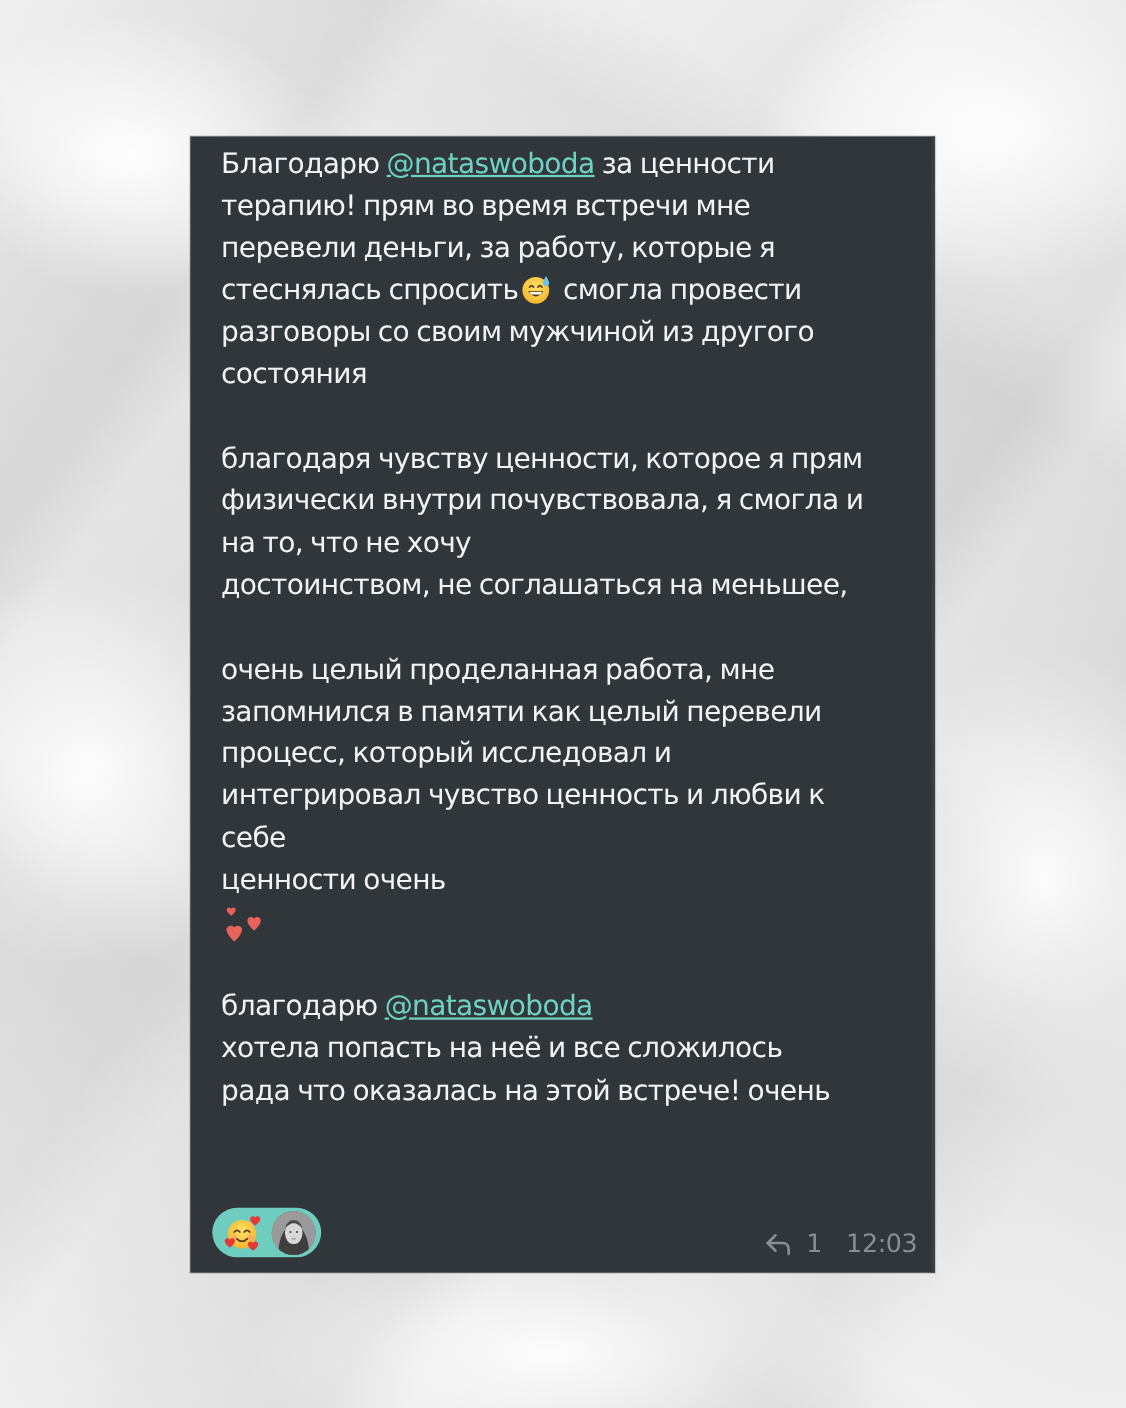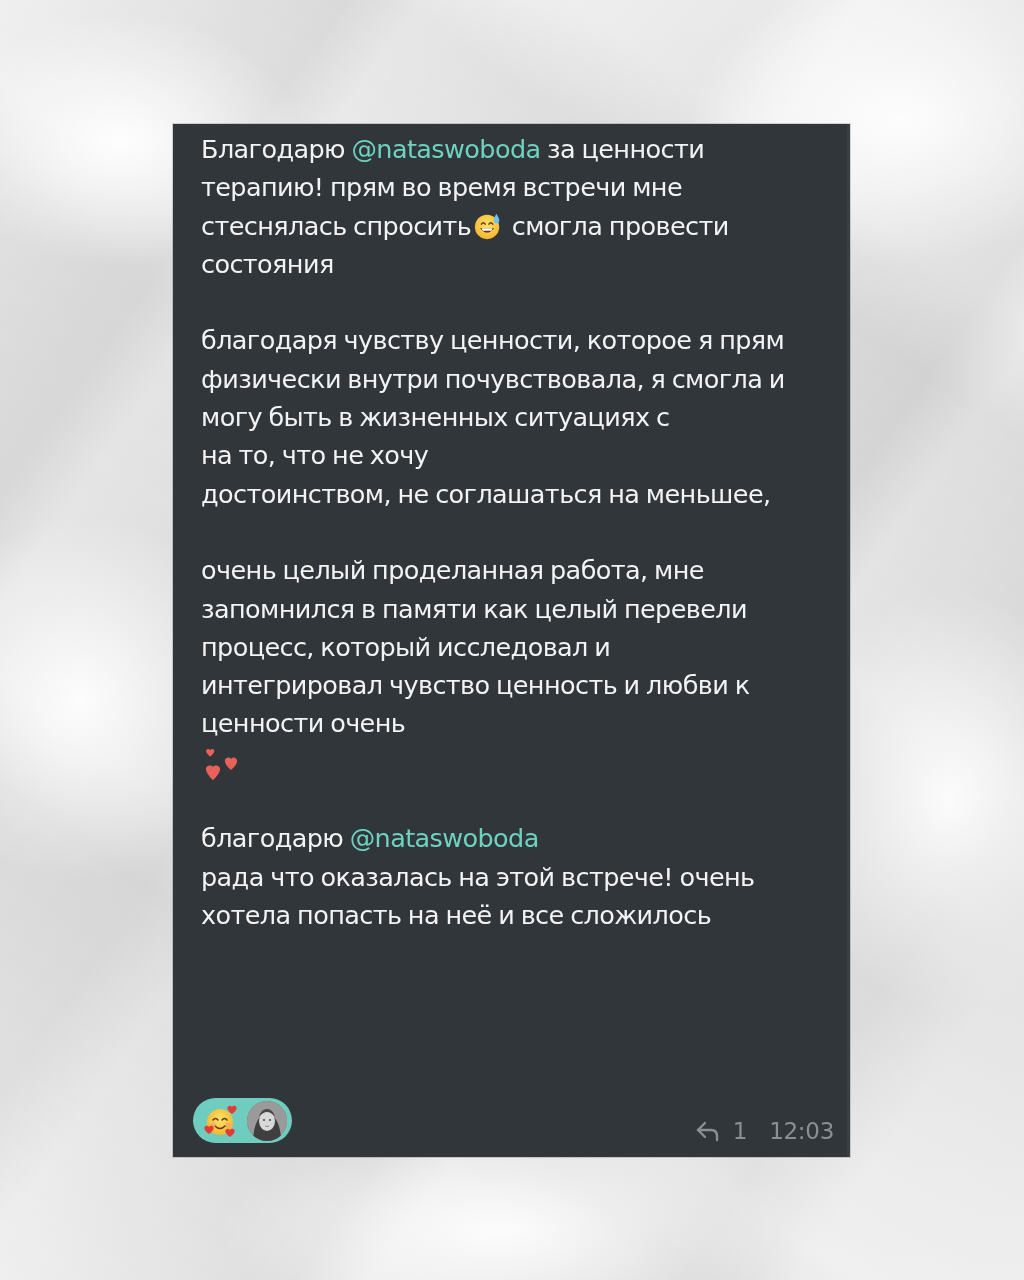--- a/index.html
+++ b/index.html
@@ -62,20 +62,21 @@
       display: block;
       white-space: nowrap;
       height: 38.3px;
     }
     .blank {
       display: block;
       height: 38.3px;
     }
     .mention {
       color: #6dd3c0;
+      text-decoration: underline;
     }
     .emoji-inline {
       display: inline-block;
       width: 30px;
       height: 30px;
       vertical-align: -6px;
       margin: 0 2px;
     }
     .hearts-line {
       display: block;
@@ -146,64 +147,66 @@
 </head>
 <body>
 
 <div class="paper"></div>
 
 <div class="card">
   <div class="message">
 
     <span class="line"><span>Благодарю </span><span class="mention">@nataswoboda</span><span> за ценности</span></span>
     <span class="line">терапию! прям во время встречи мне</span>
+    <span class="line">перевели деньги, за работу, которые я</span>
     <span class="line"><span>стеснялась спросить</span><svg class="emoji-inline" viewBox="0 0 32 32">
         <defs>
           <radialGradient id="faceGrad" cx="50%" cy="40%" r="60%">
             <stop offset="0%" stop-color="#ffe36b"></stop>
             <stop offset="100%" stop-color="#f5b52c"></stop>
           </radialGradient>
         </defs>
         <circle cx="15" cy="17" r="13" fill="url(#faceGrad)"></circle>
         <path d="M9 14 q2 -3 4 0" stroke="#5b3a12" stroke-width="1.6" fill="none" stroke-linecap="round"></path>
         <path d="M17 14 q2 -3 4 0" stroke="#5b3a12" stroke-width="1.6" fill="none" stroke-linecap="round"></path>
         <path d="M7.5 18 q7.5 10 15 0 z" fill="#5b3a12"></path>
         <path d="M9 18.5 h12 q-1 2 -1.5 2.5 h-9 q-0.8 -0.8 -1.5 -2.5z" fill="#ffffff"></path>
         <path d="M25 3 q3 5 3 7 a3 3 0 0 1 -6 0 q0 -2 3 -7z" fill="#6fc3f2"></path>
       </svg><span> смогла провести</span></span>
+    <span class="line">разговоры со своим мужчиной из другого</span>
     <span class="line">состояния</span>
 
     <span class="blank"></span>
 
     <span class="line">благодаря чувству ценности, которое я прям</span>
     <span class="line">физически внутри почувствовала, я смогла и</span>
-    <span class="line">могу быть в жизненных ситуациях с</span>
     <span class="line">на то, что не хочу</span>
     <span class="line">достоинством, не соглашаться на меньшее,</span>
 
     <span class="blank"></span>
 
     <span class="line">очень целый проделанная работа, мне</span>
     <span class="line">запомнился в памяти как целый перевели</span>
     <span class="line">процесс, который исследовал и</span>
     <span class="line">интегрировал чувство ценность и любви к</span>
+    <span class="line">себе</span>
     <span class="line">ценности очень</span>
     <span class="hearts-line">
       <svg class="hearts" viewBox="0 0 40 40">
         <path d="M9 4 c-2 -3 -6 -1 -5 2 c1 3 5 6 5 6 c0 0 4 -3 5 -6 c1 -3 -3 -5 -5 -2z" fill="#e8625a" transform="translate(2,2) scale(0.8)"></path>
         <path d="M30 14 c-2 -3 -7 -1 -6 3 c1 4 6 8 6 8 c0 0 5 -4 6 -8 c1 -4 -4 -6 -6 -3z" fill="#e8625a"></path>
         <path d="M12 22 c-2 -3 -8 -1 -7 3 c1 5 7 10 7 10 c0 0 6 -5 7 -10 c1 -4 -5 -6 -7 -3z" fill="#e8625a"></path>
       </svg>
     </span>
 
     <span class="blank"></span>
 
     <span class="line"><span>благодарю </span><span class="mention">@nataswoboda</span></span>
+    <span class="line">хотела попасть на неё и все сложилось</span>
     <span class="line">рада что оказалась на этой встрече! очень</span>
-    <span class="line">хотела попасть на неё и все сложилось</span>
   </div>
 
   <div class="footer">
     <div class="reaction-pill">
       <svg class="reaction-emoji" viewBox="0 0 38 36">
         <defs>
           <radialGradient id="face2" cx="50%" cy="40%" r="60%">
             <stop offset="0%" stop-color="#ffe36b"></stop>
             <stop offset="100%" stop-color="#f5b52c"></stop>
           </radialGradient>

